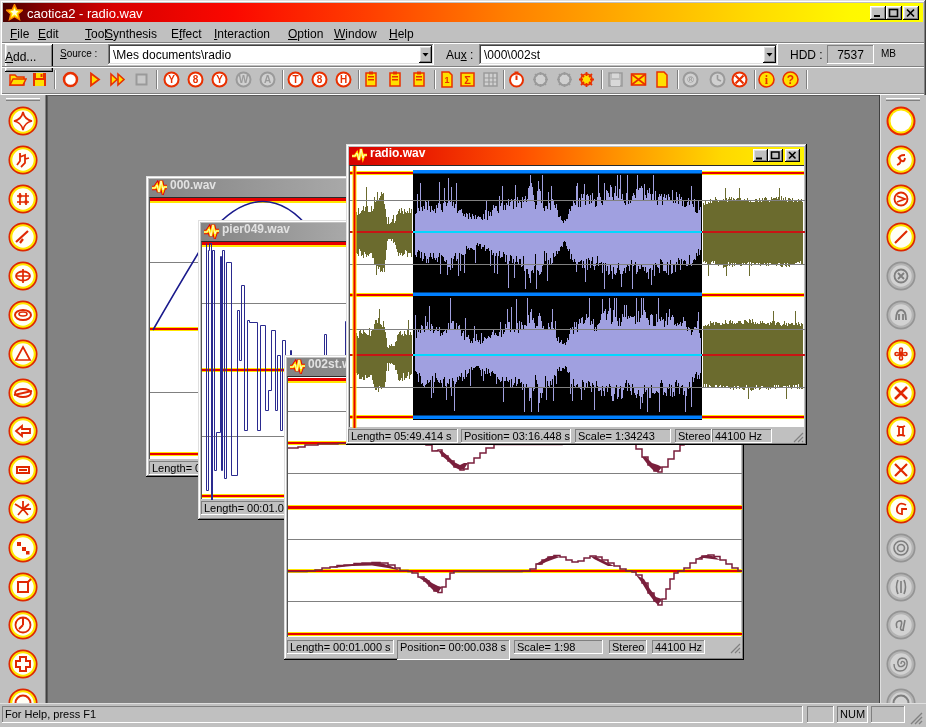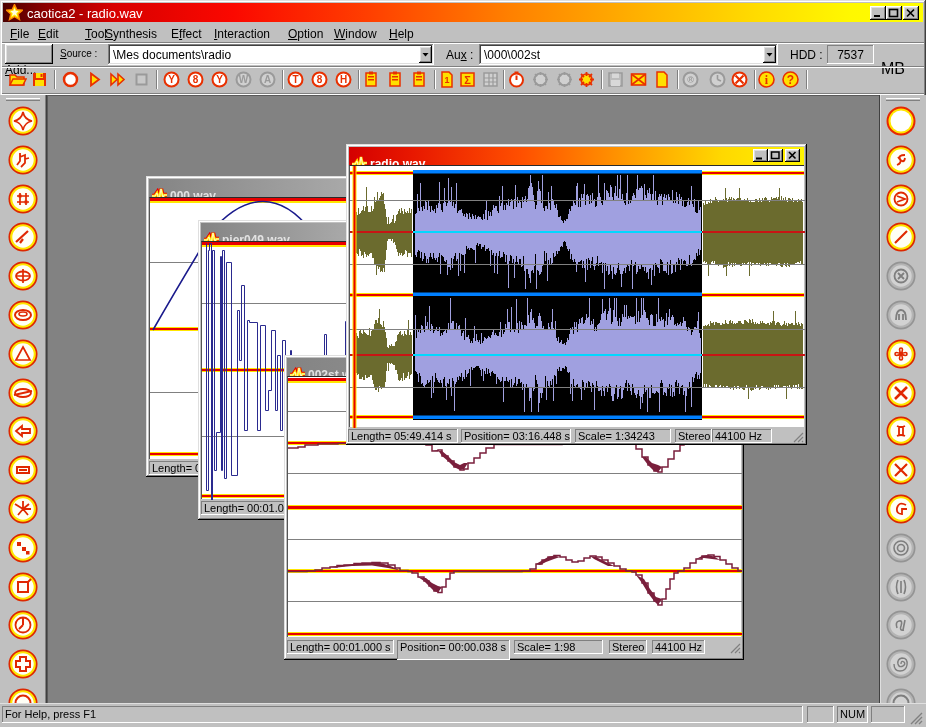--- a/index.html
+++ b/index.html
@@ -3,21 +3,21 @@
 *{margin:0;padding:0;box-sizing:border-box}
 body{width:926px;height:727px;position:relative;background:#c0c0c0;
  font-family:"Liberation Sans",sans-serif;font-size:11px;overflow:hidden}
 .abs{position:absolute}
 .btn{box-shadow:inset -1px -1px #000,inset 1px 1px #fff,inset -2px -2px #808080,inset 2px 2px #dfdfdf;background:#c0c0c0}
 .sunk{box-shadow:inset -1px -1px #fff,inset 1px 1px #808080,inset -2px -2px #dfdfdf,inset 2px 2px #404040}
 .sunk1{box-shadow:inset -1px -1px #fff,inset 1px 1px #808080}
 .panel{box-shadow:inset -1px -1px #fff,inset 1px 1px #808080;background:#c0c0c0;
  font-size:11px;color:#000;white-space:nowrap;overflow:hidden;padding:1px 3px 0 3px}
 .win{background:#c0c0c0;box-shadow:inset -1px -1px #000,inset 1px 1px #dfdfdf,inset -2px -2px #808080,inset 2px 2px #fff}
-.ttl{position:absolute;left:3px;right:3px;top:3px;height:24px;display:flex;align-items:flex-end;
+.ttl{position:absolute;left:3px;right:3px;top:3px;height:24px;display:flex;align-items:flex-start;
  color:#fff;font-weight:bold;font-size:12px;overflow:hidden;white-space:nowrap}
 .ttl-inactive{background:linear-gradient(90deg,#848484,#a9a9a9)}
 .ttl-active{background:linear-gradient(90deg,#d40000 0%,#e81800 14%,#ff5000 38%,#ff9c00 62%,#ffd800 82%,#fff400 100%)}
 .wcontent{position:absolute;background:#fff;border-top:1px solid #2a2a2a;border-left:1px solid #555}
 .menu u{text-decoration:underline}
 </style></head><body>
 <div class="abs" style="left:0;top:0;width:926px;height:727px;box-shadow:inset -1px -1px #404040,inset 1px 1px #dfdfdf,inset -2px -2px #808080,inset 2px 2px #fff"></div>
 <div class="abs" style="left:3px;top:3px;width:920px;height:19px;
 background:linear-gradient(90deg,#4c0000 0%,#900000 5%,#d80000 12%,#fb0800 25%,#ff4000 40%,#ff8000 55%,#ffb400 70%,#ffdc00 82%,#fff800 92%,#ffff00 100%)"></div>
 <svg class="abs" style="left:6px;top:4px" width="17" height="17" viewBox="0 0 17 17">
@@ -42,38 +42,38 @@
     <span class="abs" style="left:38px;top:3px"><u>E</u>dit</span>
     <span class="abs" style="left:85px;top:3px"><u>T</u>ool</span>
     <span class="abs" style="left:105px;top:3px"><u>S</u>ynthesis</span>
     <span class="abs" style="left:171px;top:3px">E<u>f</u>fect</span>
     <span class="abs" style="left:214px;top:3px"><u>I</u>nteraction</span>
     <span class="abs" style="left:288px;top:3px"><u>O</u>ption</span>
     <span class="abs" style="left:334px;top:3px"><u>W</u>indow</span>
     <span class="abs" style="left:389px;top:3px"><u>H</u>elp</span>
   </div>
 <div class="abs" style="left:2px;top:42px;width:922px;height:2px;border-top:1px solid #808080;border-bottom:1px solid #fff"></div>
-<div class="abs btn" style="left:5px;top:44px;width:48px;height:20px;font-size:12px;padding-top:19px"><u>A</u>dd...</div>
+<div class="abs btn" style="left:5px;top:44px;width:48px;height:28px;font-size:12px;padding-top:6px"><u>A</u>dd...</div>
 <div class="abs" style="left:60px;top:48px;font-size:10px"><u>S</u>ource :</div>
 <div class="abs sunk" style="left:108px;top:44px;width:326px;height:21px;background:#fff"></div>
 <div class="abs" style="left:113px;top:48px;font-size:12px">\Mes documents\radio</div>
 <div class="abs btn" style="left:419px;top:46px;width:13px;height:17px"></div>
 <svg class="abs" style="left:419px;top:46px" width="13" height="17">
     <path d="M3.5 7 L9.5 7 L6.5 10.5 Z" fill="#000"></path>
   </svg>
 <div class="abs" style="left:446px;top:48px;font-size:12px">Au<u>x</u> :</div>
 <div class="abs sunk" style="left:479px;top:44px;width:299px;height:21px;background:#fff"></div>
 <div class="abs" style="left:484px;top:48px;font-size:12px">\000\002st</div>
 <div class="abs btn" style="left:763px;top:46px;width:13px;height:17px"></div>
 <svg class="abs" style="left:763px;top:46px" width="13" height="17">
     <path d="M3.5 7 L9.5 7 L6.5 10.5 Z" fill="#000"></path>
   </svg>
 <div class="abs" style="left:790px;top:48px;font-size:12px">HDD :</div>
 <div class="abs sunk1" style="left:827px;top:45px;width:47px;height:19px;background:#c0c0c0;text-align:center;padding-top:3px;font-size:12px">7537</div>
-<div class="abs" style="left:881px;top:60px;font-size:16px">MB</div>
+<div class="abs" style="left:881px;top:48px;font-size:10px">MB</div>
 <div class="abs" style="left:2px;top:66px;width:922px;height:2px;border-top:1px solid #808080;border-bottom:1px solid #fff"></div>
 <svg class="abs" style="left:8px;top:70px" width="19" height="19" viewBox="0 0 19 19">
     <path d="M2 15 L2 5 L7 5 L9 7 L16 7 L16 15 Z" fill="#ffe000" stroke="#e83000" stroke-width="1.5"></path>
     <path d="M2 15 L5 9 L18 9 L15 15 Z" fill="#ffe000" stroke="#e83000" stroke-width="1.5"></path>
   </svg>
 <svg class="abs" style="left:30px;top:70px" width="19" height="19" viewBox="0 0 19 19">
     <rect x="3" y="3" width="13" height="13" fill="#e83000"></rect>
     <rect x="6" y="3" width="7" height="5" fill="#ffe000"></rect>
     <rect x="5" y="10" width="9" height="6" fill="#ffe000"></rect>
     <rect x="10.5" y="4" width="2" height="3" fill="#e83000"></rect>

